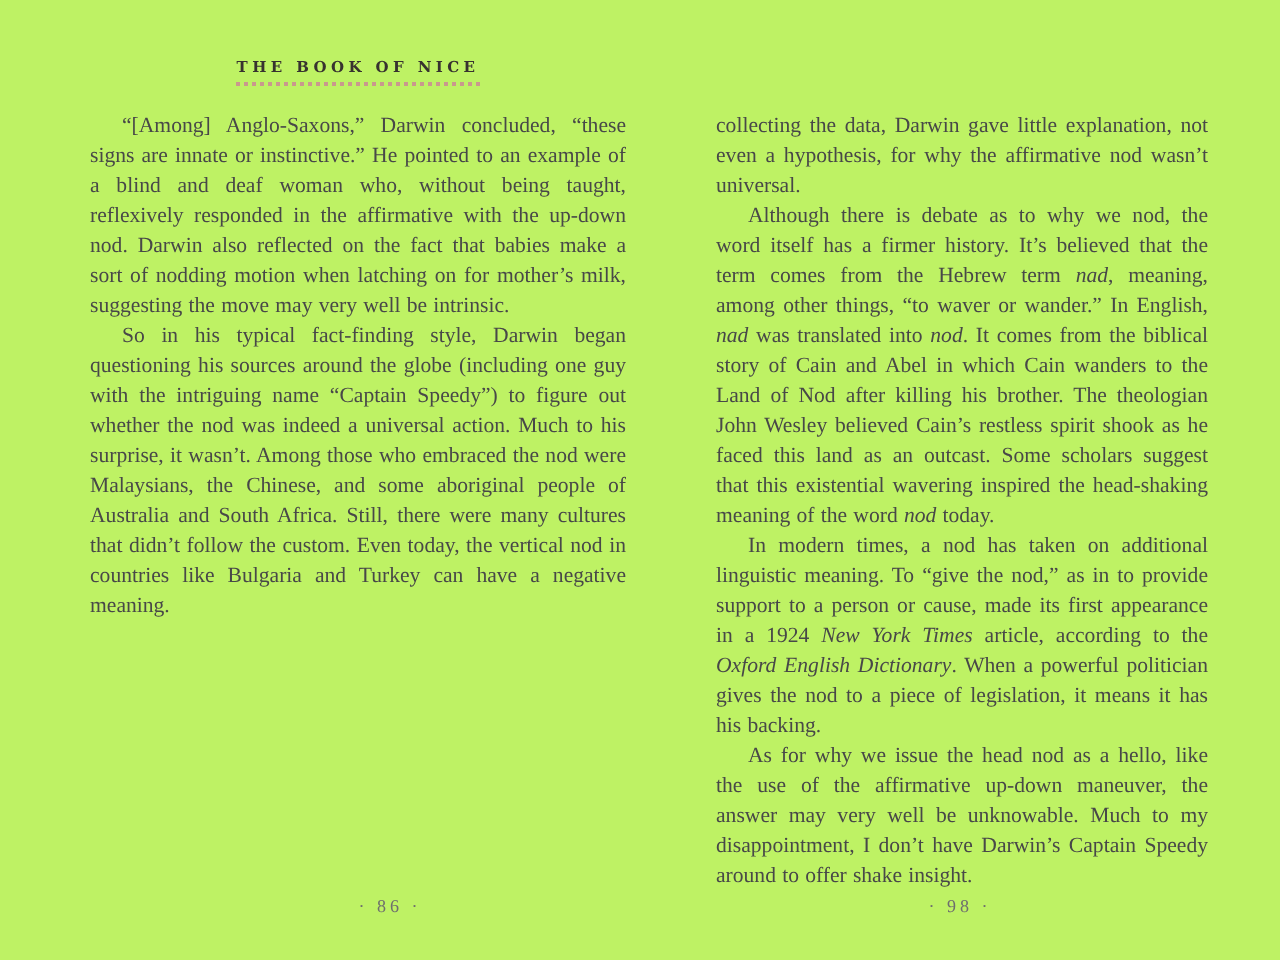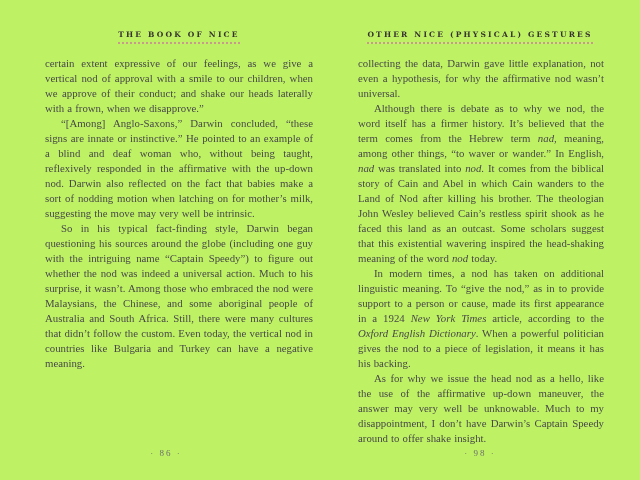--- a/index.html
+++ b/index.html
@@ -53,38 +53,34 @@
   .page-text em { font-style: italic; }
 
   .page-number {
     position: absolute;
     top: 448px;
     text-align: center;
     font-size: 9px;
     letter-spacing: 2px;
     color: #6e6e6e;
   }
-  .page-number.left  { left: 32px;  width: 268px; }
+  .page-number.left  { left: 61px;  width: 268px; }
   .page-number.right { left: 356px; width: 248px; }
 </style>
 </head>
 <body>
 
 <div id="spread">
 
   <div class="running-header left">
     <span class="header-inner">THE BOOK OF NICE</span>
   </div>
 
-  <div class="running-header right">
-    <span class="header-inner">OTHER NICE (PHYSICAL) GESTURES</span>
-  </div>
 
   <div class="page-text left">
-      <p class=""><span>certain extent expressive of our feelings, as we give a vertical nod of approval with a smile to our children, when we approve of their conduct; and shake our heads laterally with a frown, when we disapprove.”</span></p>
       <p class="indent"><span>“[Among] Anglo-Saxons,” Darwin concluded, “these signs are innate or instinctive.” He pointed to an example of a blind and deaf woman who, without being taught, reflexively responded in the affirmative with the up-down nod. Darwin also reflected on the fact that babies make a sort of nodding motion when latching on for mother’s milk, suggesting the move may very well be intrinsic.</span></p>
       <p class="indent"><span>So in his typical fact-finding style, Darwin began questioning his sources around the globe (including one guy with the intriguing name “Captain Speedy”) to figure out whether the nod was indeed a universal action. Much to his surprise, it wasn’t. Among those who embraced the nod were Malaysians, the Chinese, and some aboriginal people of Australia and South Africa. Still, there were many cultures that didn’t follow the custom. Even today, the vertical nod in countries like Bulgaria and Turkey can have a negative meaning.</span></p>
     </div>
 
   <div class="page-text right">
       <p class=""><span>collecting the data, Darwin gave little explanation, not even a hypothesis, for why the affirmative nod wasn’t universal.</span></p>
       <p class="indent"><span>Although there is debate as to why we nod, the word itself has a firmer history. It’s believed that the term comes from the Hebrew term </span><em>nad</em><span>, meaning, among other things, “to waver or wander.” In English, </span><em>nad</em><span> was translated into </span><em>nod</em><span>. It comes from the biblical story of Cain and Abel in which Cain wanders to the Land of Nod after killing his brother. The theologian John Wesley believed Cain’s restless spirit shook as he faced this land as an outcast. Some scholars suggest that this existential wavering inspired the head-shaking meaning of the word </span><em>nod</em><span> today.</span></p>
       <p class="indent"><span>In modern times, a nod has taken on additional linguistic meaning. To “give the nod,” as in to provide support to a person or cause, made its first appearance in a 1924 </span><em>New York Times</em><span> article, according to the </span><em>Oxford English Dictionary</em><span>. When a powerful politician gives the nod to a piece of legislation, it means it has his backing.</span></p>
       <p class="indent"><span>As for why we issue the head nod as a hello, like the use of the affirmative up-down maneuver, the answer may very well be unknowable. Much to my disappointment, I don’t have Darwin’s Captain Speedy around to offer shake insight.</span></p>
     </div>

